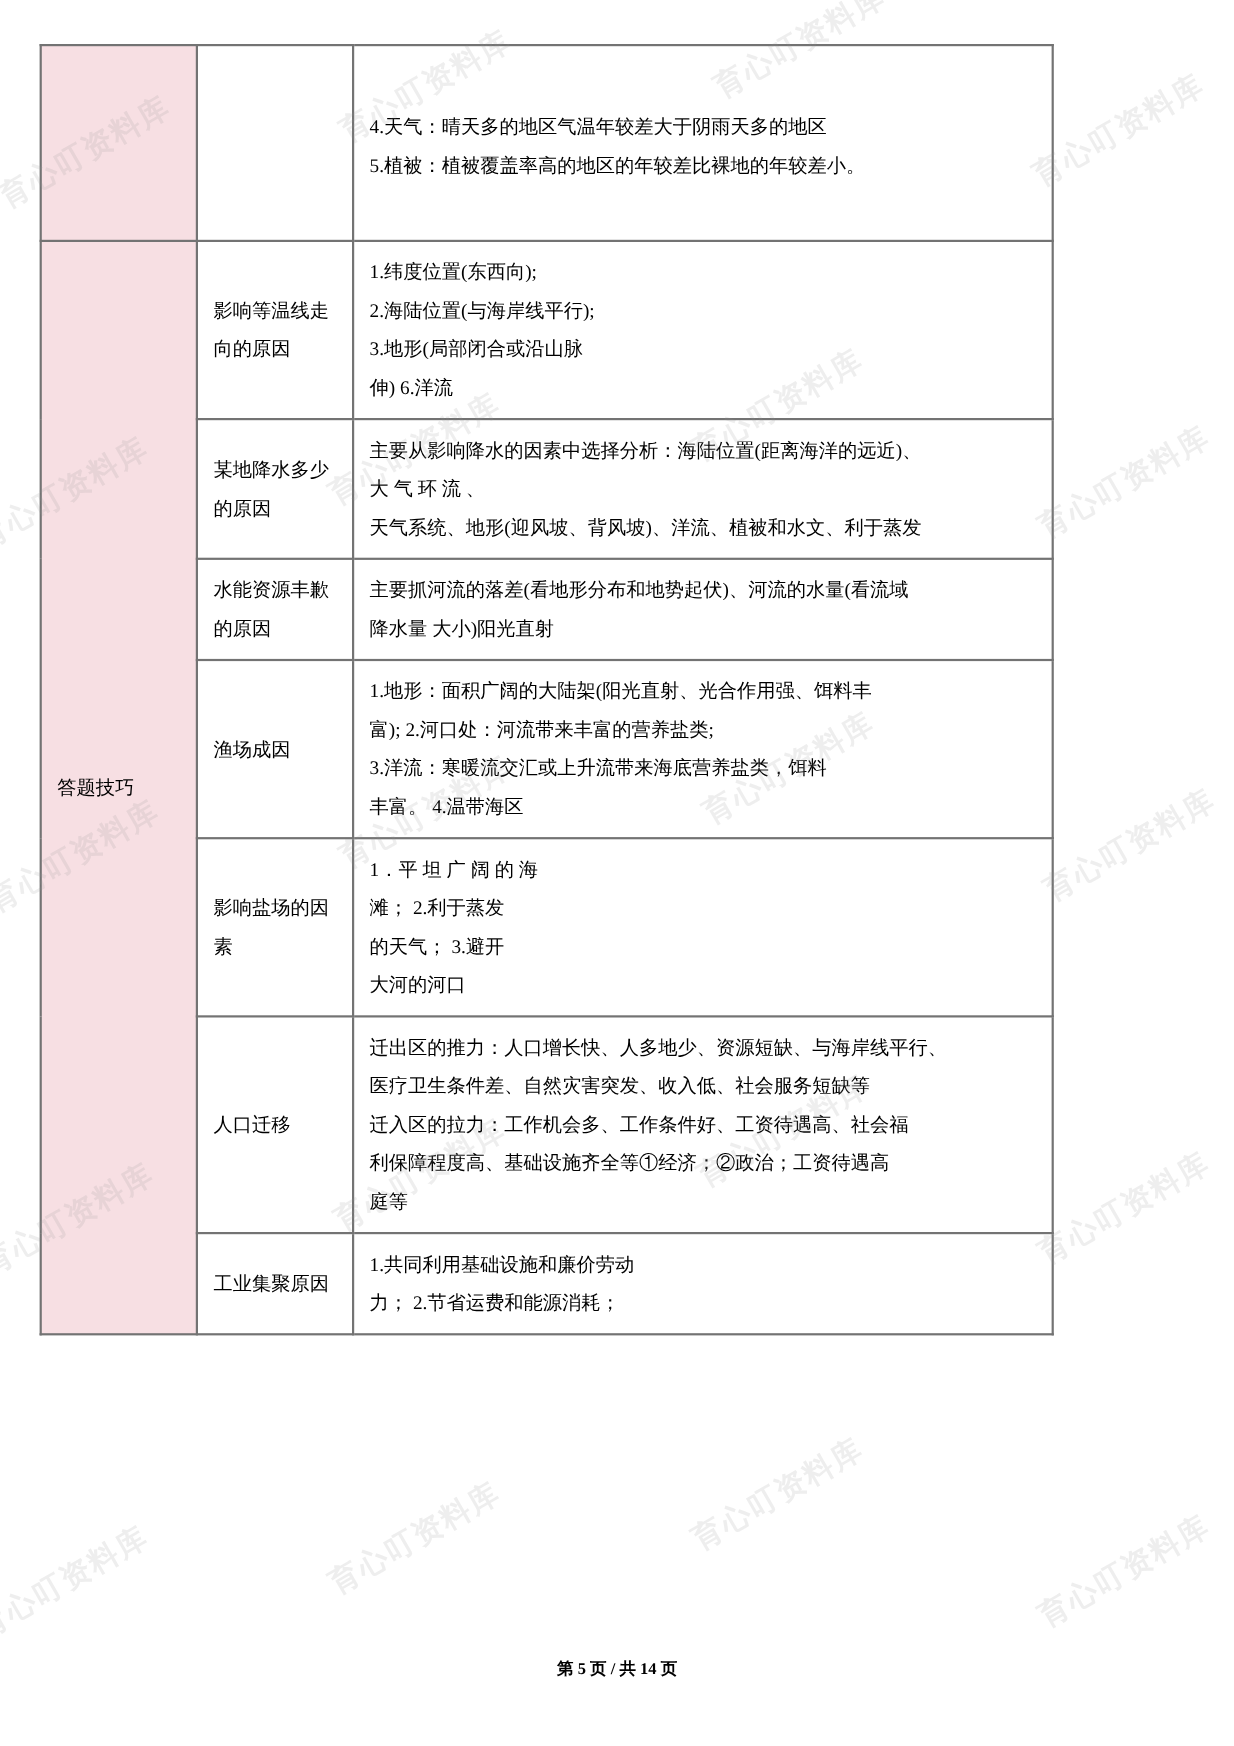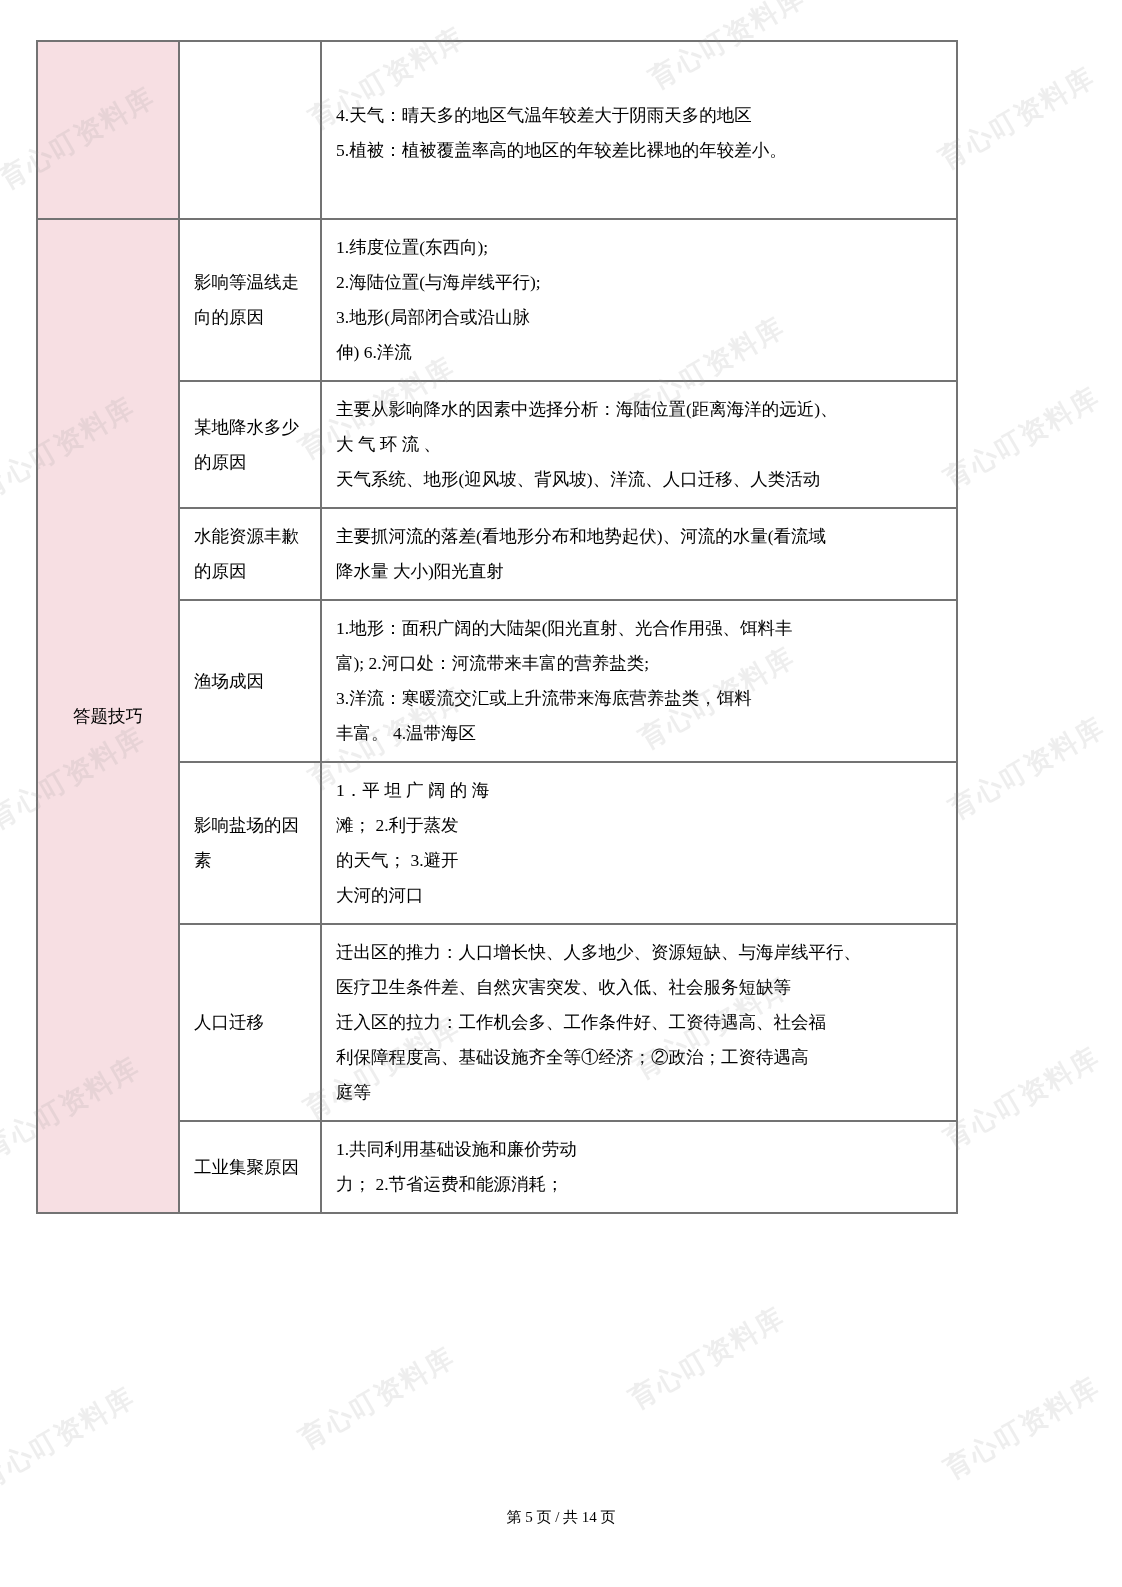--- a/index.html
+++ b/index.html
@@ -59,21 +59,21 @@
     border: 2px solid #737373;
     vertical-align: middle;
     padding: 10px 14px;
     font-size: 17.5px;
     line-height: 2.0;
     margin-left: 47px;
   }
   td.col-a {
     width: 112px;
     background: #f7dfe3;
-    text-align: center;
+    text-align: left;
     font-size: 17.5px;
     line-height: 1.9;
   }
   td.col-b {
     width: 112px;
     text-align: left;
     font-size: 17.5px;
     line-height: 1.9;
     padding: 10px 8px;
   }
@@ -93,21 +93,21 @@
     position: absolute;
     left: 0;
     right: 0;
     top: 1508px;
     text-align: center;
     font-size: 15px;
     font-family: "Liberation Serif", serif;
     color: #000;
     z-index: 6;
   }
-  .footer b { font-weight: 400; }
+  .footer b { font-weight: 700; }
 </style>
 </head>
 <body>
 
 <div class="page">
 
   <div class="wm-layer">
     <div class="wm" style="left:-10px; top:120px;">育心叮资料库</div>
     <div class="wm" style="left:300px; top:60px;">育心叮资料库</div>
     <div class="wm" style="left:640px; top:20px;">育心叮资料库</div>
@@ -155,21 +155,21 @@
             <p>3.地形(局部闭合或沿山脉</p>
             <p>伸)  6.洋流</p>
           </td>
         </tr>
 
         <tr>
           <td class="col-b">某地降水多少的原因</td>
           <td class="col-c">
             <p>主要从影响降水的因素中选择分析：海陆位置(距离海洋的远近)、</p>
             <p>大 气  环  流  、</p>
-            <p>天气系统、地形(迎风坡、背风坡)、洋流、人口迁移、人类活动</p>
+            <p>天气系统、地形(迎风坡、背风坡)、洋流、植被和水文、利于蒸发</p>
           </td>
         </tr>
 
         <tr>
           <td class="col-b">水能资源丰歉的原因</td>
           <td class="col-c">
             <p>主要抓河流的落差(看地形分布和地势起伏)、河流的水量(看流域</p>
             <p>降水量  大小)阳光直射</p>
           </td>
         </tr>

